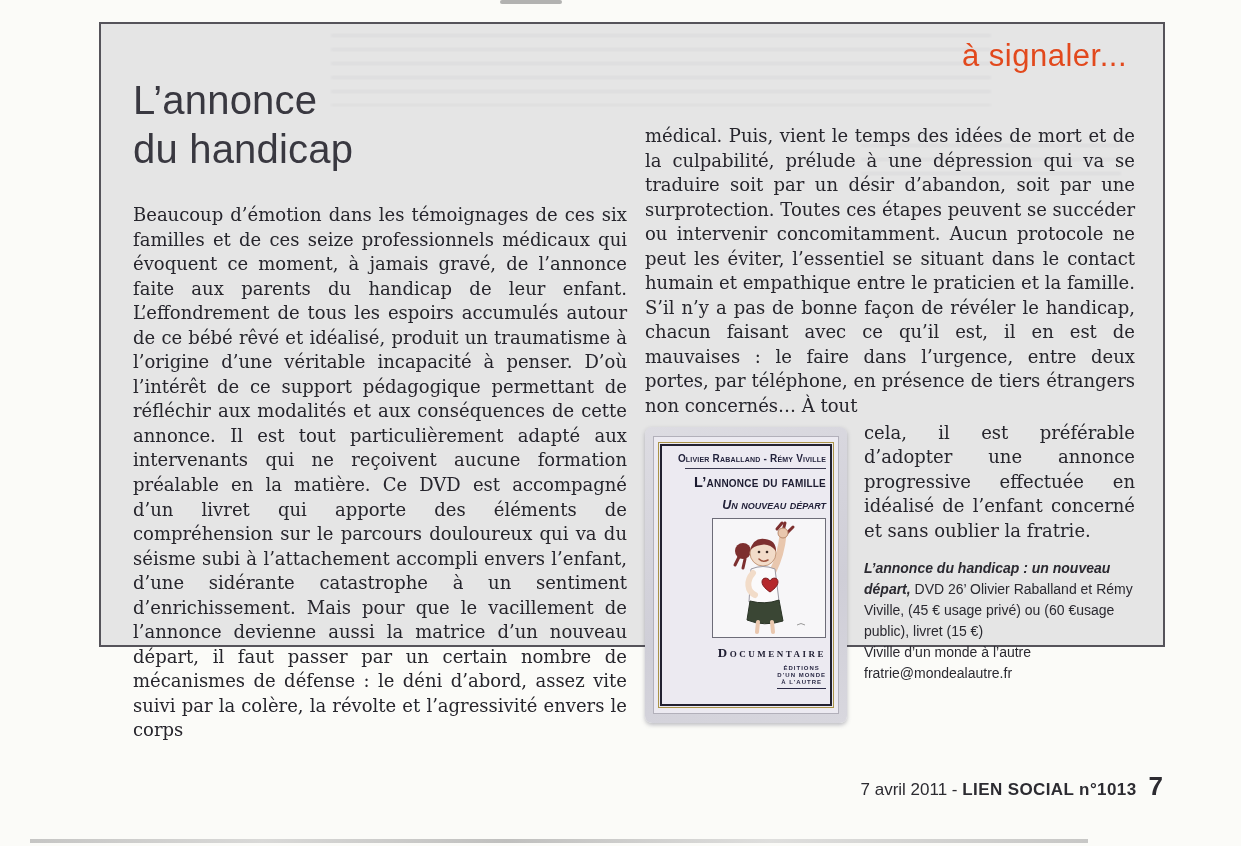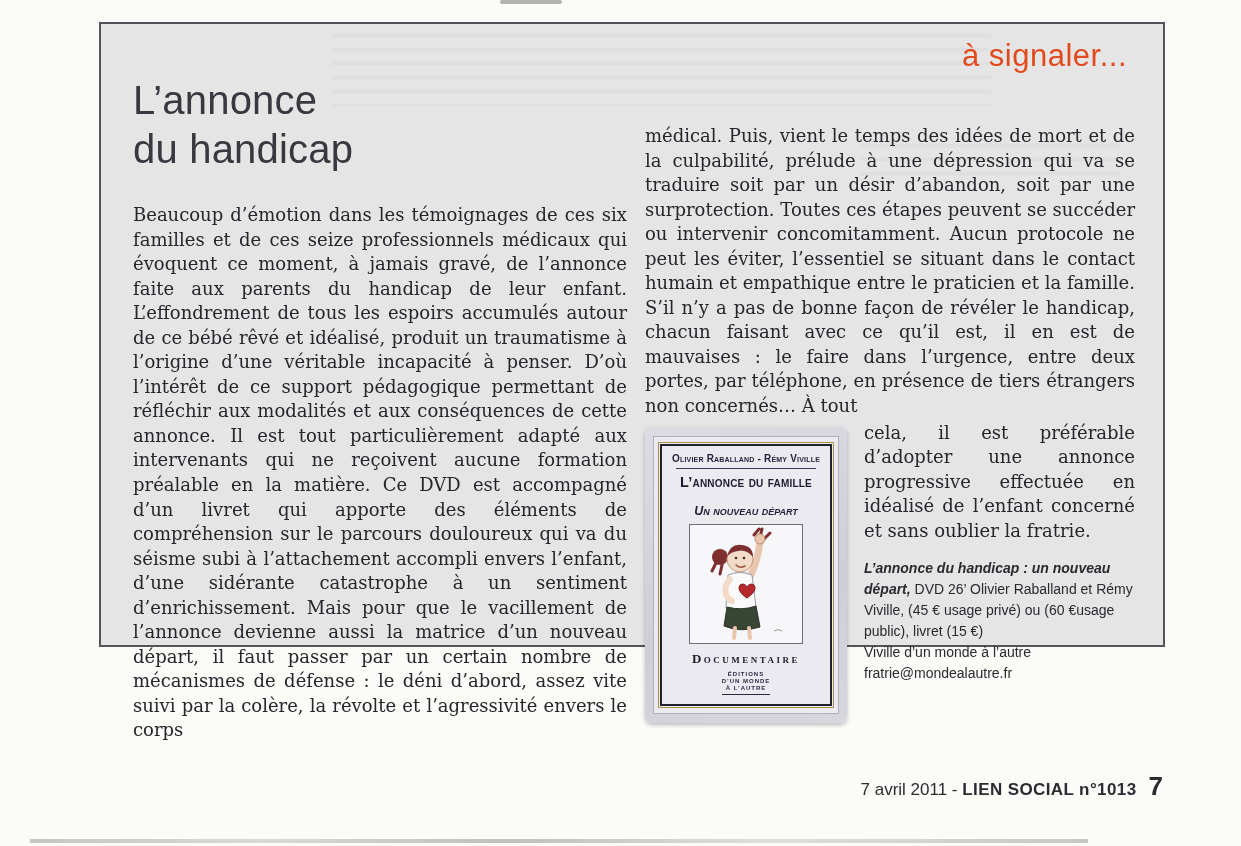--- a/index.html
+++ b/index.html
@@ -83,36 +83,36 @@
     height: 100%; box-sizing: border-box;
     background: #eceaf1;
     border: 1px solid #b2b0ba;
     padding: 7px 6px;
   }
   .cover-frame {
     height: 100%; box-sizing: border-box;
     border: 2px solid #222130;
     outline: 1px solid #ab9448;
     outline-offset: 1px;
-    display: flex; flex-direction: column; align-items: center;
+    display: flex; flex-direction: column; align-items: flex-end;
     padding: 7px 4px 4px;
     background: #eceaf1;
   }
   .cover-authors {
     font-size: 10px; font-weight: bold; font-variant: small-caps;
     color: #23233d; letter-spacing: .2px; white-space: nowrap;
   }
   .cover-rule { width: 88%; border-top: 1px solid #3a3950; margin: 4px 0 5px; }
   .cover-title {
     font-size: 14.5px; font-weight: bold; font-variant: small-caps;
     color: #1c1b30; letter-spacing: .2px; white-space: nowrap;
   }
   .cover-subtitle {
     font-size: 12.5px; font-weight: bold; font-style: italic; font-variant: small-caps;
-    color: #23223a; margin-top: 14px;
+    color: #23223a; margin-top: 8px;
   }
   .cover-art {
     width: 112px; height: 118px;
     border: 1px solid #6d6c78;
     background: #f7f6f8;
     margin: 6px 0 7px;
   }
   .cover-genre {
     font-size: 13px; font-weight: bold; font-variant: small-caps;
     letter-spacing: 2.5px; color: #1d1c30; font-family: Liberation Serif, serif;

